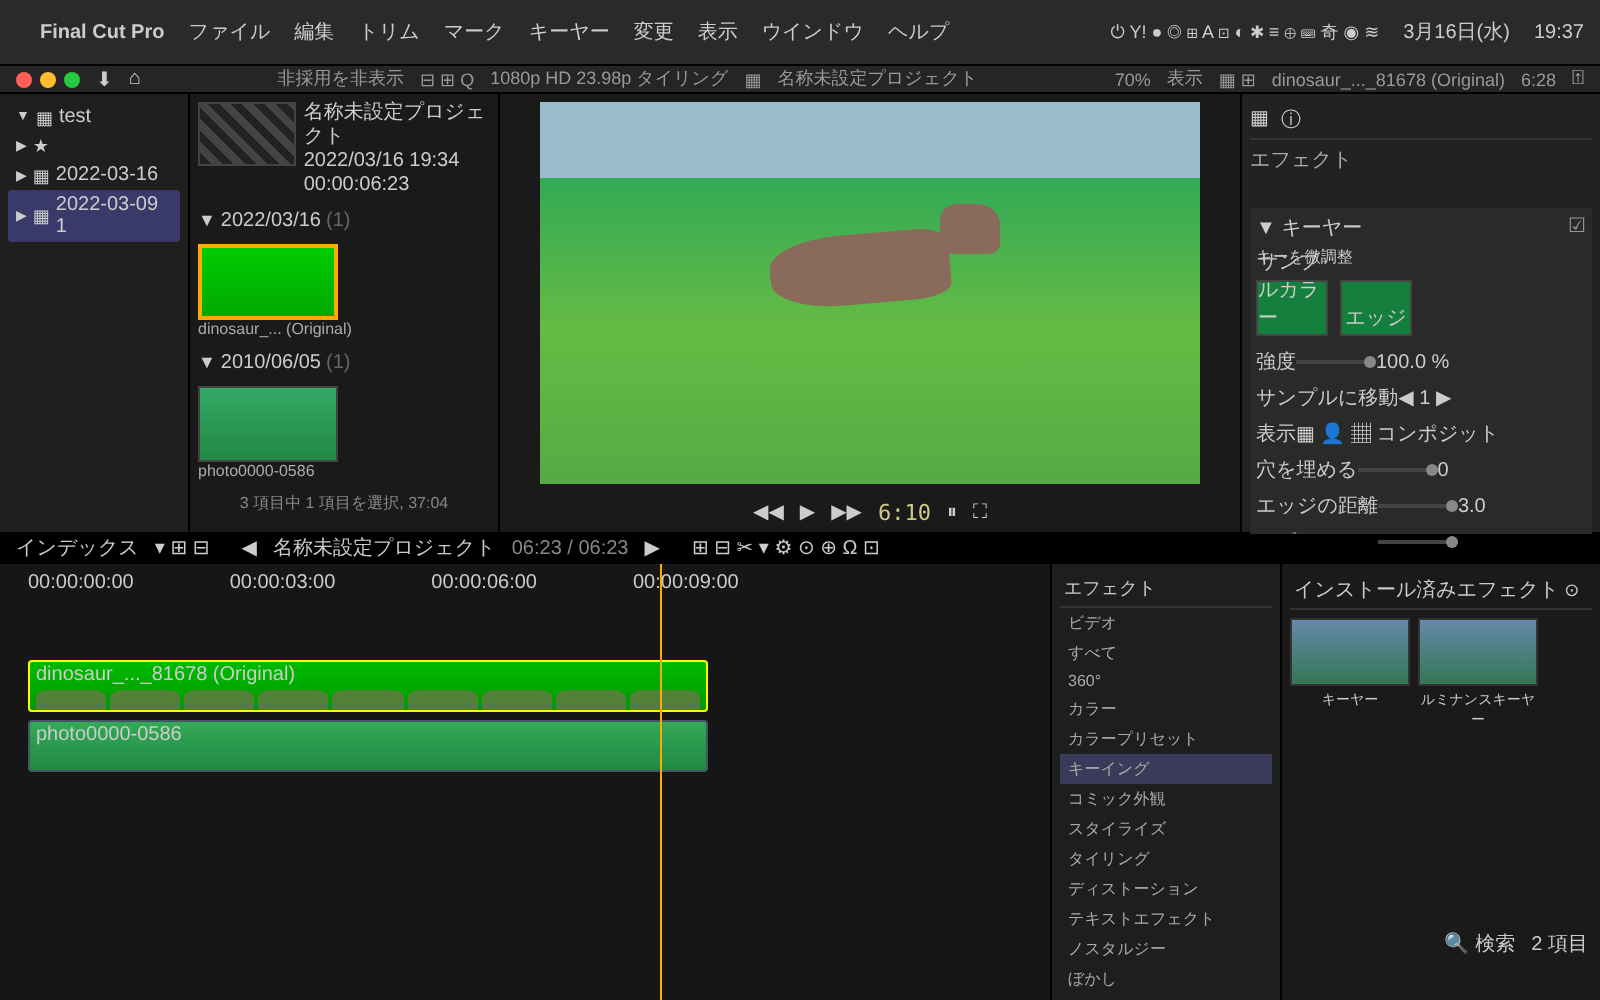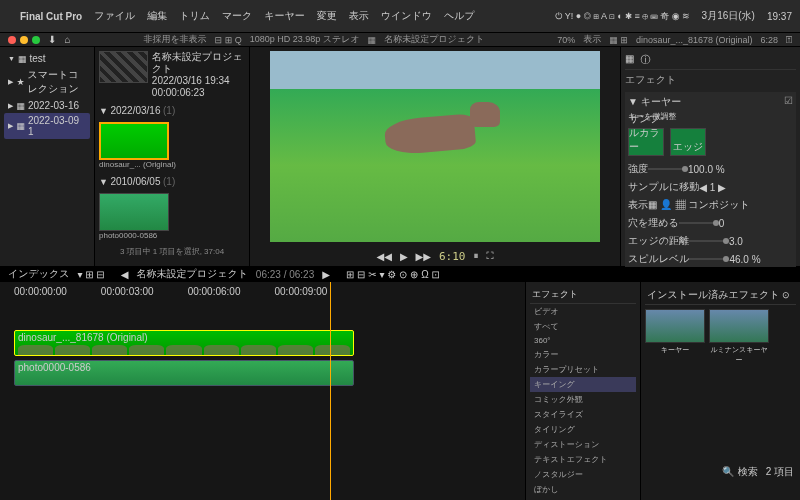--- a/index.html
+++ b/index.html
@@ -32,31 +32,31 @@
 .viewer{flex:1;background:#1a1a1a;display:flex;flex-direction:column}
 .canvas{flex:1;margin:4px 20px;background:linear-gradient(#9bc 0%,#9bc 20%,#3a5 20%,#6b4 60%,#5a4 100%);position:relative;display:flex;align-items:center;justify-content:center}
 .dino{width:140px;height:100px;position:relative}
 .dino::before{content:"";position:absolute;left:20px;top:20px;width:90px;height:35px;background:#8a6a5a;border-radius:40% 20% 20% 40%;transform:rotate(-5deg)}
 .dino::after{content:"";position:absolute;right:5px;top:5px;width:30px;height:25px;background:#8a6a5a;border-radius:30% 40% 20% 20%}
 .transport{height:20px;display:flex;align-items:center;justify-content:center;gap:8px;color:#888}
 .tc{color:#cc8;font-size:11px;font-family:monospace}
 .inspector{width:180px;background:#222;border-left:1px solid #000;padding:4px;font-size:9px}
 .insp-hdr{display:flex;gap:6px;padding:2px 0;border-bottom:1px solid #333;font-size:9px}
 .insp-title{padding:3px 0;color:#aaa}
-.insp-sec{background:#2a2a2a;padding:3px;margin:2px 0}
+.insp-sec{background:#2a2a2a;padding:3px;margin:14px 0}
 .wells{display:flex;gap:6px;padding:4px 0}
 .well{width:36px;height:28px;background:#15803d;border:1px solid #444;display:flex;align-items:end;justify-content:center;font-size:7px;padding-bottom:1px}
 .param{display:flex;justify-content:flex-start;padding:2px 0;font-size:8px;align-items:center}
 .param .val{color:#ccc}
 .slider{width:40px;height:2px;background:#444;position:relative}
 .slider::after{content:"";position:absolute;width:6px;height:6px;background:#888;border-radius:50%;top:-2px;right:0}
 .mid{height:18px;background:#000000;display:flex;align-items:center;padding:0 8px;gap:8px;border-bottom:1px solid #000;font-size:9px}
 .lower{flex:1;display:flex}
 .timeline{flex:1;background:#161616;position:relative;padding:4px}
-.ruler{height:12px;display:flex;font-size:7px;color:#666;gap:34px;padding-left:10px}
+.ruler{height:12px;display:flex;font-size:7px;color:#666;gap:48px;padding-left:10px}
 .track{height:28px;margin:2px 10px;position:relative}
 .tclip{position:absolute;height:26px;border-radius:2px;font-size:7px;padding:1px 3px;overflow:hidden}
 .tc-green{background:linear-gradient(#0b0,#090);border:1px solid #ff0;width:340px}
 .tc-grass{background:linear-gradient(#3a5,#284);border:1px solid #456;width:340px}
 .tc-dinos{display:flex;gap:2px;height:18px;margin-top:2px}
 .tc-dinos span{flex:1;background:rgba(139,106,90,.6);border-radius:20%}
 .playhead{position:absolute;left:330px;top:0;bottom:0;width:1px;background:#fa0}
 .fx-panel{width:115px;background:#1e1e1e;border-left:1px solid #000;padding:4px}
 .fx-hdr{font-size:9px;padding:2px;border-bottom:1px solid #333}
 .fx-item{font-size:8px;padding:2px 4px;color:#aaa}
@@ -92,36 +92,36 @@
   <div class="traffic">
       <span class="dot r"></span>
       <span class="dot y"></span>
       <span class="dot g"></span>
     </div>
   <span>⬇</span>
   <span>⌂</span>
   <span class="spacer"></span>
   <span class="tb-item">非採用を非表示</span>
   <span class="tb-item">⊟ ⊞ Q</span>
-  <span class="tb-item">1080p HD 23.98p ステレオ</span>
+  <span class="tb-item">1080p HD 23.98p タイリング</span>
   <span class="tb-item">▦</span>
   <span class="tb-item">名称未設定プロジェクト</span>
   <span class="spacer"></span>
   <span class="tb-item">70%</span>
   <span class="tb-item">表示</span>
   <span class="tb-item">▦ ⊞</span>
   <span class="tb-item">dinosaur_..._81678 (Original)</span>
   <span class="tb-item">6:28</span>
   <span>⍐</span>
 </div>
 
 <div class="upper">
   <div class="sidebar">
     <div class="sb-row"><span class="tri">▼</span>▦ <span>test</span></div>
-    <div class="sb-row"><span class="tri">▶</span>★ <span>スマートコレクション</span></div>
+    <div class="sb-row"><span class="tri">▶</span>★ </div>
     <div class="sb-row"><span class="tri">▶</span>▦ <span>2022-03-16</span></div>
     <div class="sb-row sel"><span class="tri">▶</span>▦ <span>2022-03-09 1</span></div>
   </div>
 
   <div class="browser">
     <div class="clip">
       <div class="thumb slate"></div>
       <div class="clip-info">
           <div>名称未設定プロジェクト</div>
           <div>2022/03/16 19:34</div>

